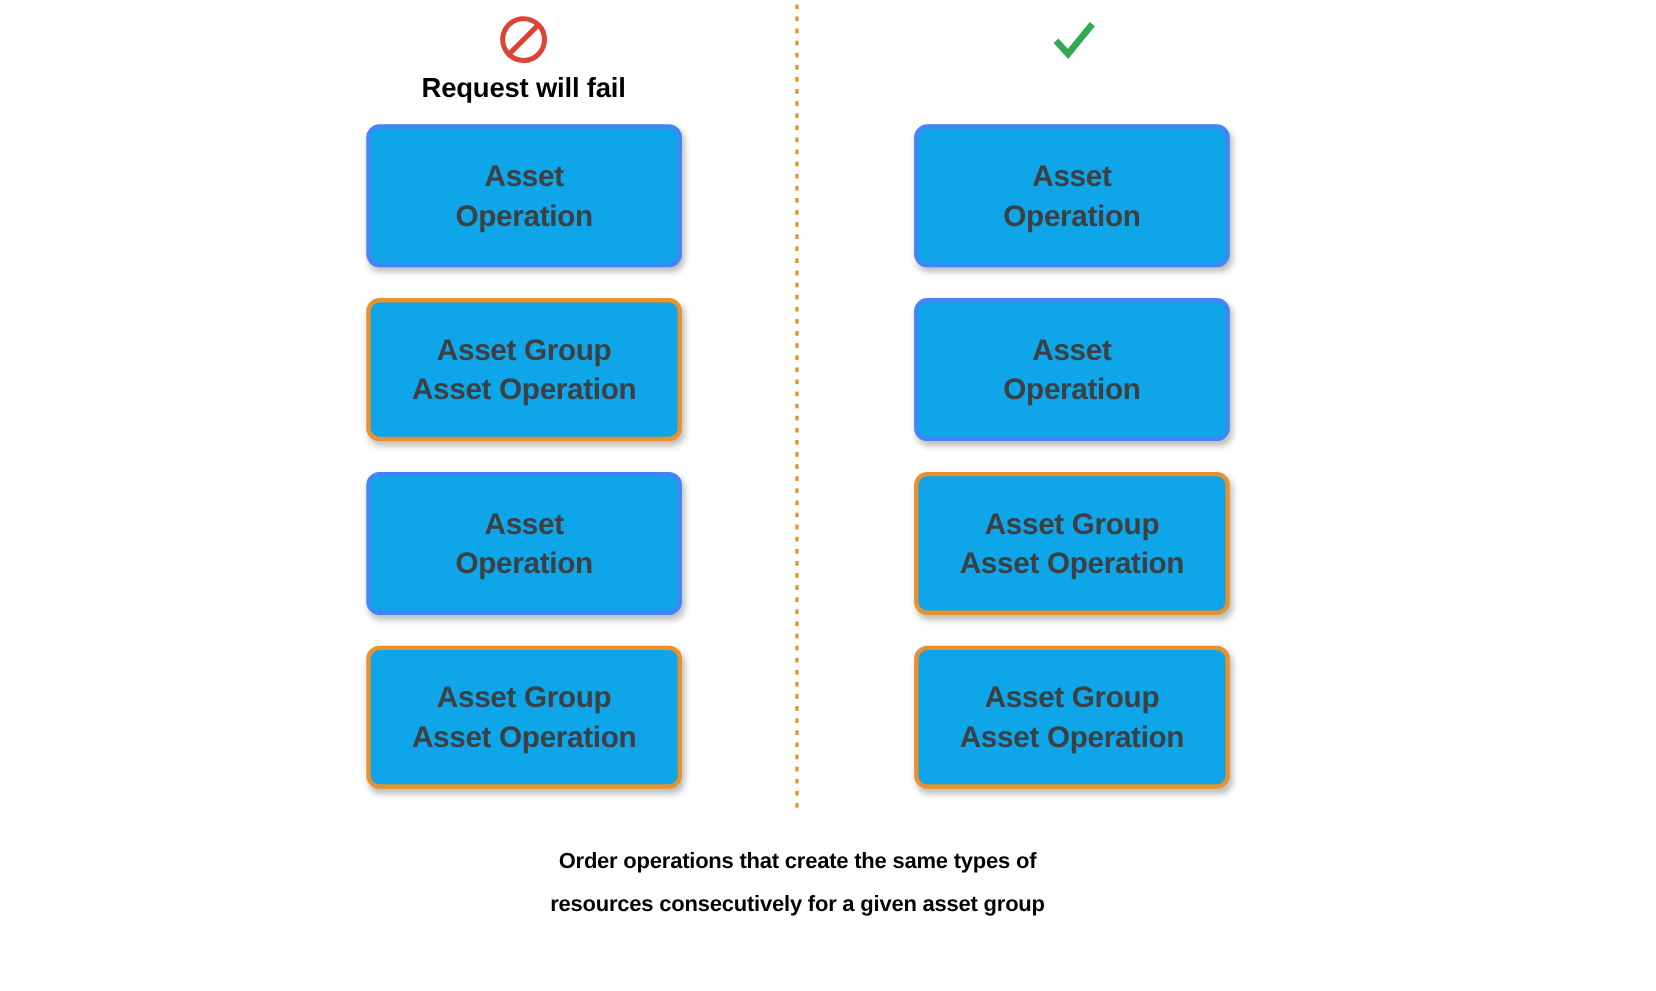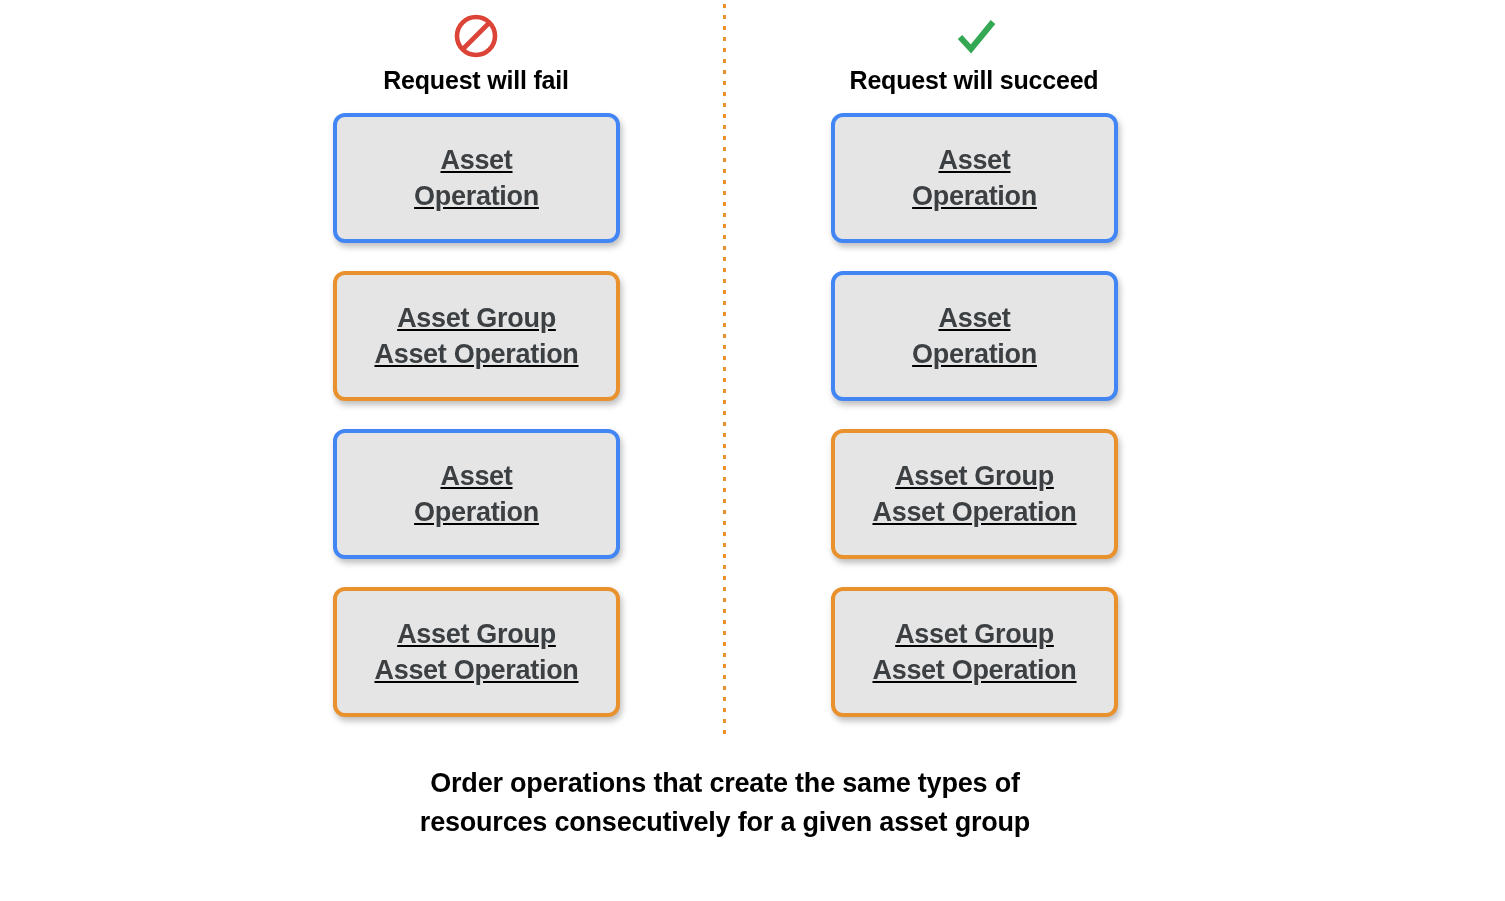--- a/index.html
+++ b/index.html
@@ -78,27 +78,26 @@
     left: 7px;
     width: 287px;
   }
   .card {
     box-sizing: border-box;
     width: 287px;
     height: 130px;
     margin-bottom: 28px;
     border-radius: 12px;
     border: 4px solid #4285f4;
-    background: #e5e5e5;
+    background: #0ea5e9;
     box-shadow: 2px 4px 6px rgba(0, 0, 0, 0.26);
     display: flex;
     align-items: center;
     justify-content: center;
     text-align: center;
-    text-decoration: underline;
   }
   .card:last-child { margin-bottom: 0; }
   .card.blue   { border-color: #4285f4; }
   .card.orange { border-color: #e8912d; }
 
   .card-label {
     font-size: 27px;
     font-weight: bold;
     line-height: 36px;
     color: #3c4043;
@@ -106,21 +105,21 @@
     white-space: pre-line;
   }
 
   
   .caption {
     position: absolute;
     left: 0;
     top: 764px;
     width: 1450px;
     text-align: center;
-    font-size: 27px;
+    font-size: 20px;
     font-weight: bold;
     line-height: 39px;
     color: #000000;
     letter-spacing: -0.2px;
     white-space: pre-line;
   }
 </style>
 </head>
 <body>
 
@@ -157,21 +156,20 @@
       </div>
     </div>
   </div>
 
   <div class="column succeed">
 
     <div class="col-header">
       <svg class="status-icon" viewBox="0 0 60 48">
         <polyline points="16,25 27,37 49,10" fill="none" stroke="#34a853" stroke-width="6" stroke-linecap="butt" stroke-linejoin="miter"></polyline>
       </svg>
-      <span class="col-header-label">Request will succeed</span>
     </div>
 
     <div class="card-stack">
       <div class="card blue">
         <span class="card-label">Asset
 Operation</span>
       </div>
       <div class="card blue">
         <span class="card-label">Asset
 Operation</span>

